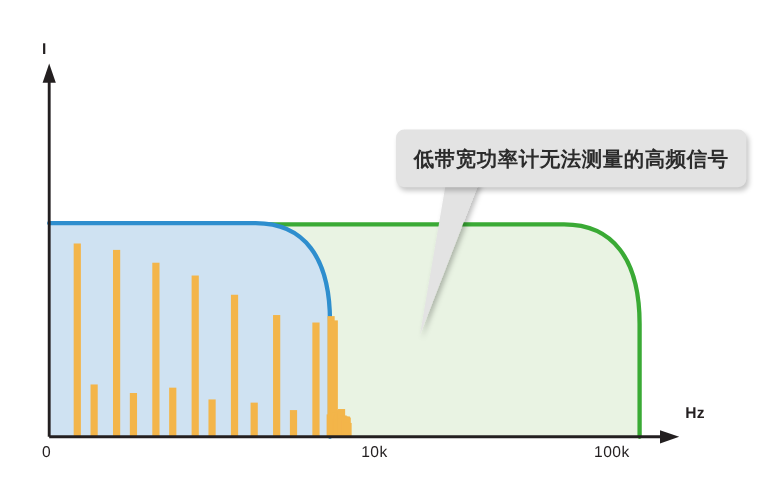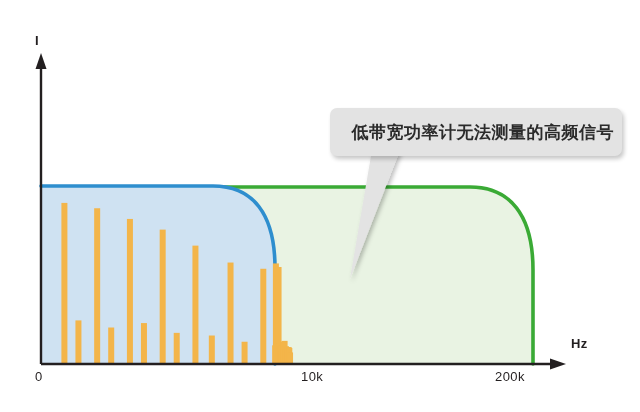--- a/index.html
+++ b/index.html
@@ -53,21 +53,21 @@
     position: absolute;
     left: 330px;
     top: 108px;
     width: 292px;
     height: 48px;
     background: #e3e3e3;
     border-radius: 7px;
     box-shadow: 2px 3px 4px rgba(0,0,0,0.22);
     display: flex;
     align-items: center;
-    justify-content: flex-end;
+    justify-content: center;
     box-sizing: border-box;
     padding: 0 8px;
   }
   #callout-text {
     font-family: "DejaVu Sans", "Liberation Sans", sans-serif;
     font-size: 17px;
     font-weight: bold;
     color: #2b2b2b;
     white-space: nowrap;
     letter-spacing: 0.5px;
@@ -148,15 +148,15 @@
 
   <div id="callout">
     <span id="callout-text">低带宽功率计无法测量的高频信号</span>
   </div>
 
   <div class="axis-label" id="y-axis-label">I</div>
   <div class="axis-label" id="x-axis-label">Hz</div>
 
   <div class="tick-label" id="tick-0">0</div>
   <div class="tick-label" id="tick-10k">10k</div>
-  <div class="tick-label" id="tick-300k">200k</div>
+  <div class="tick-label" id="tick-300k">100k</div>
 
 </div>
 
 </body></html>

